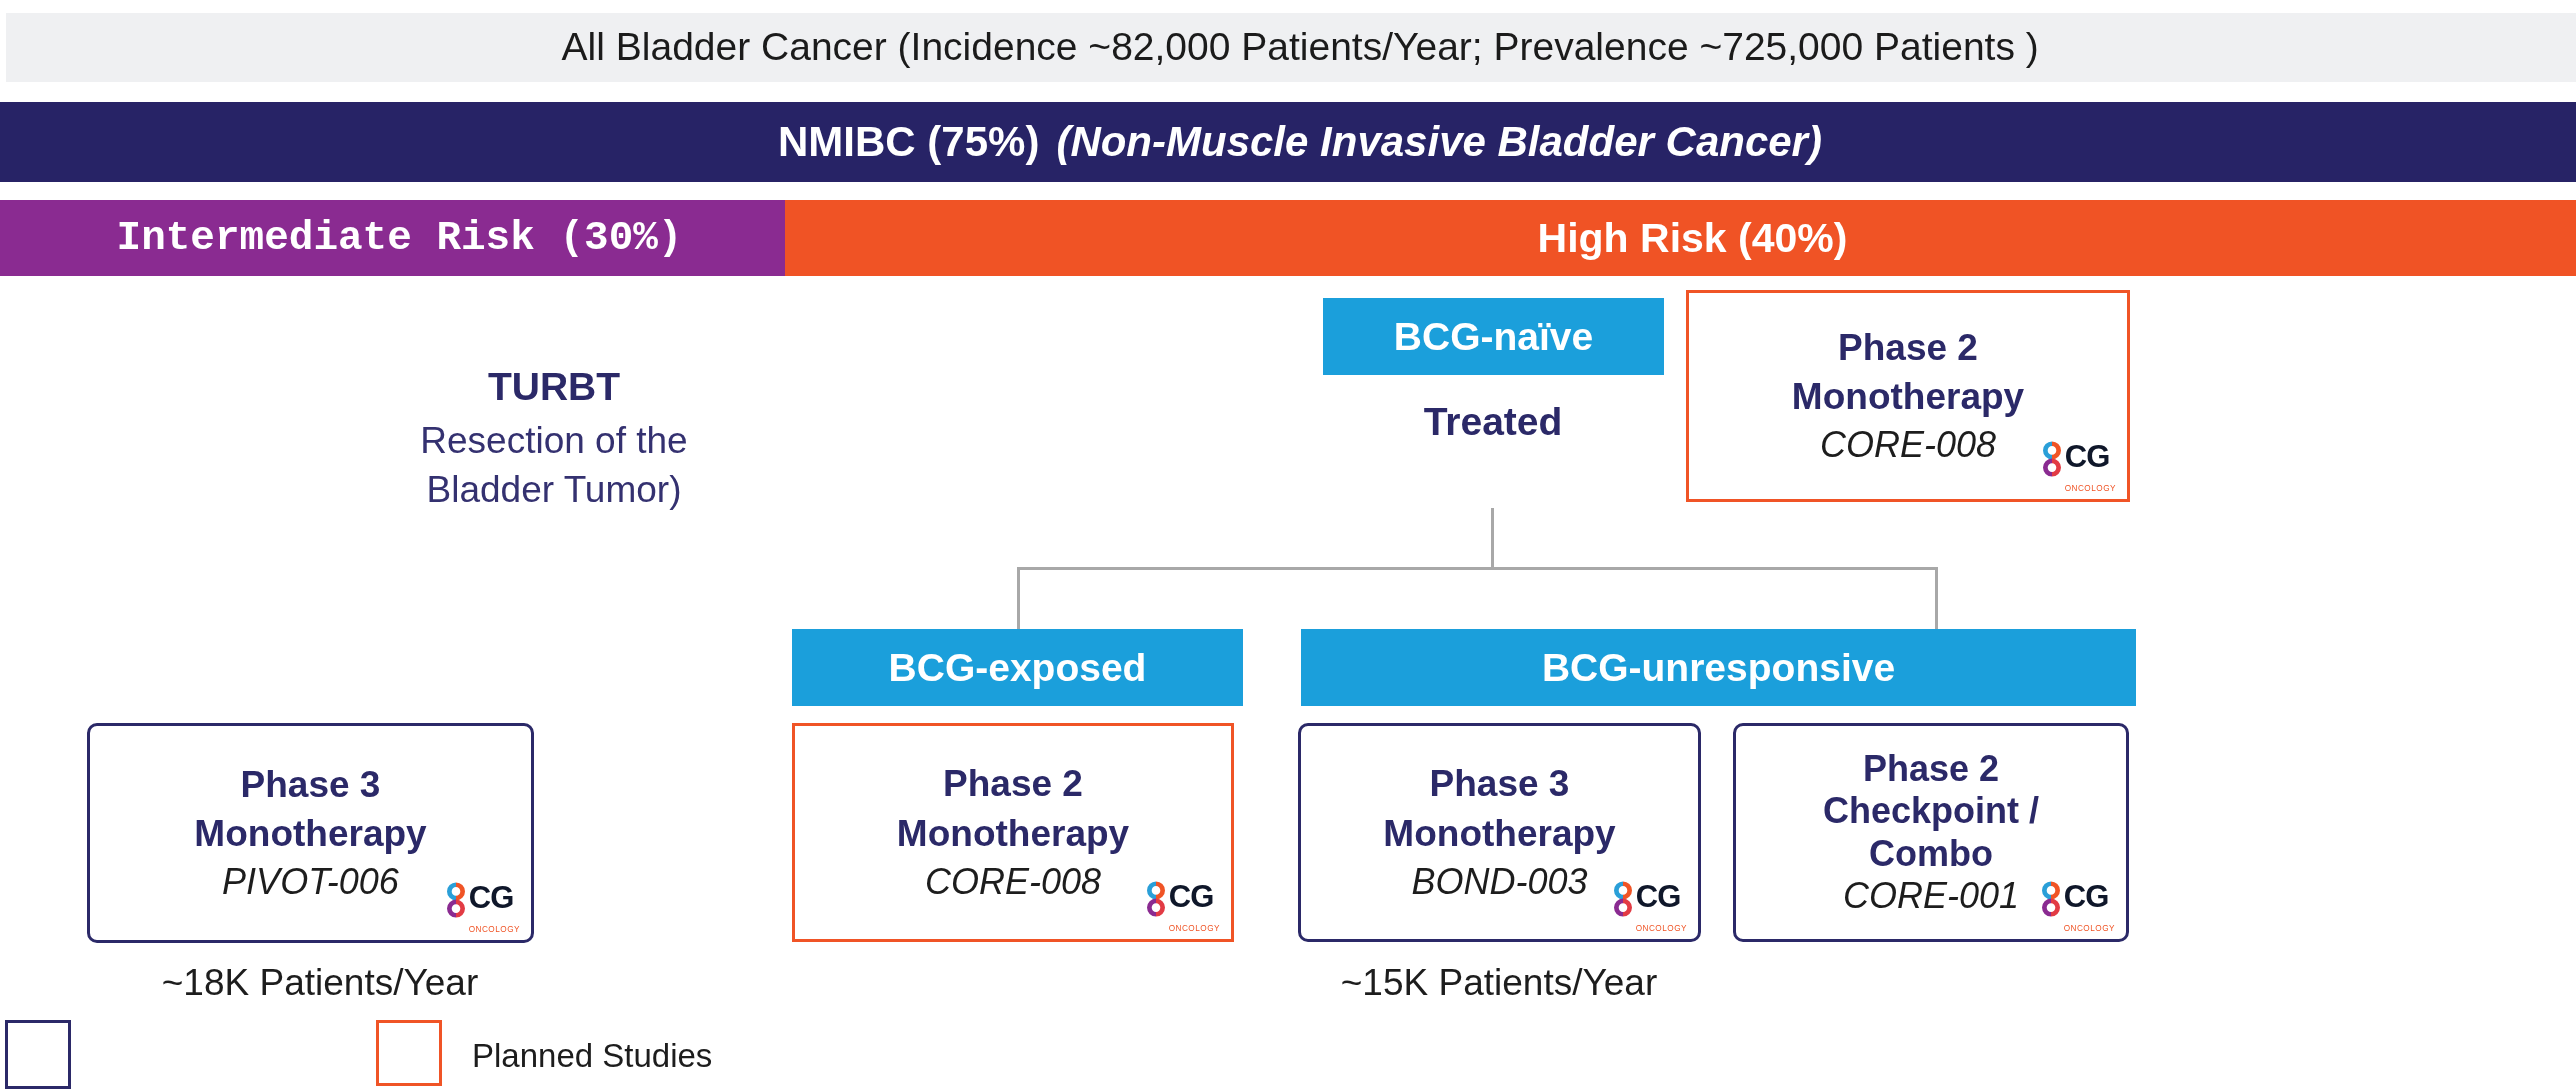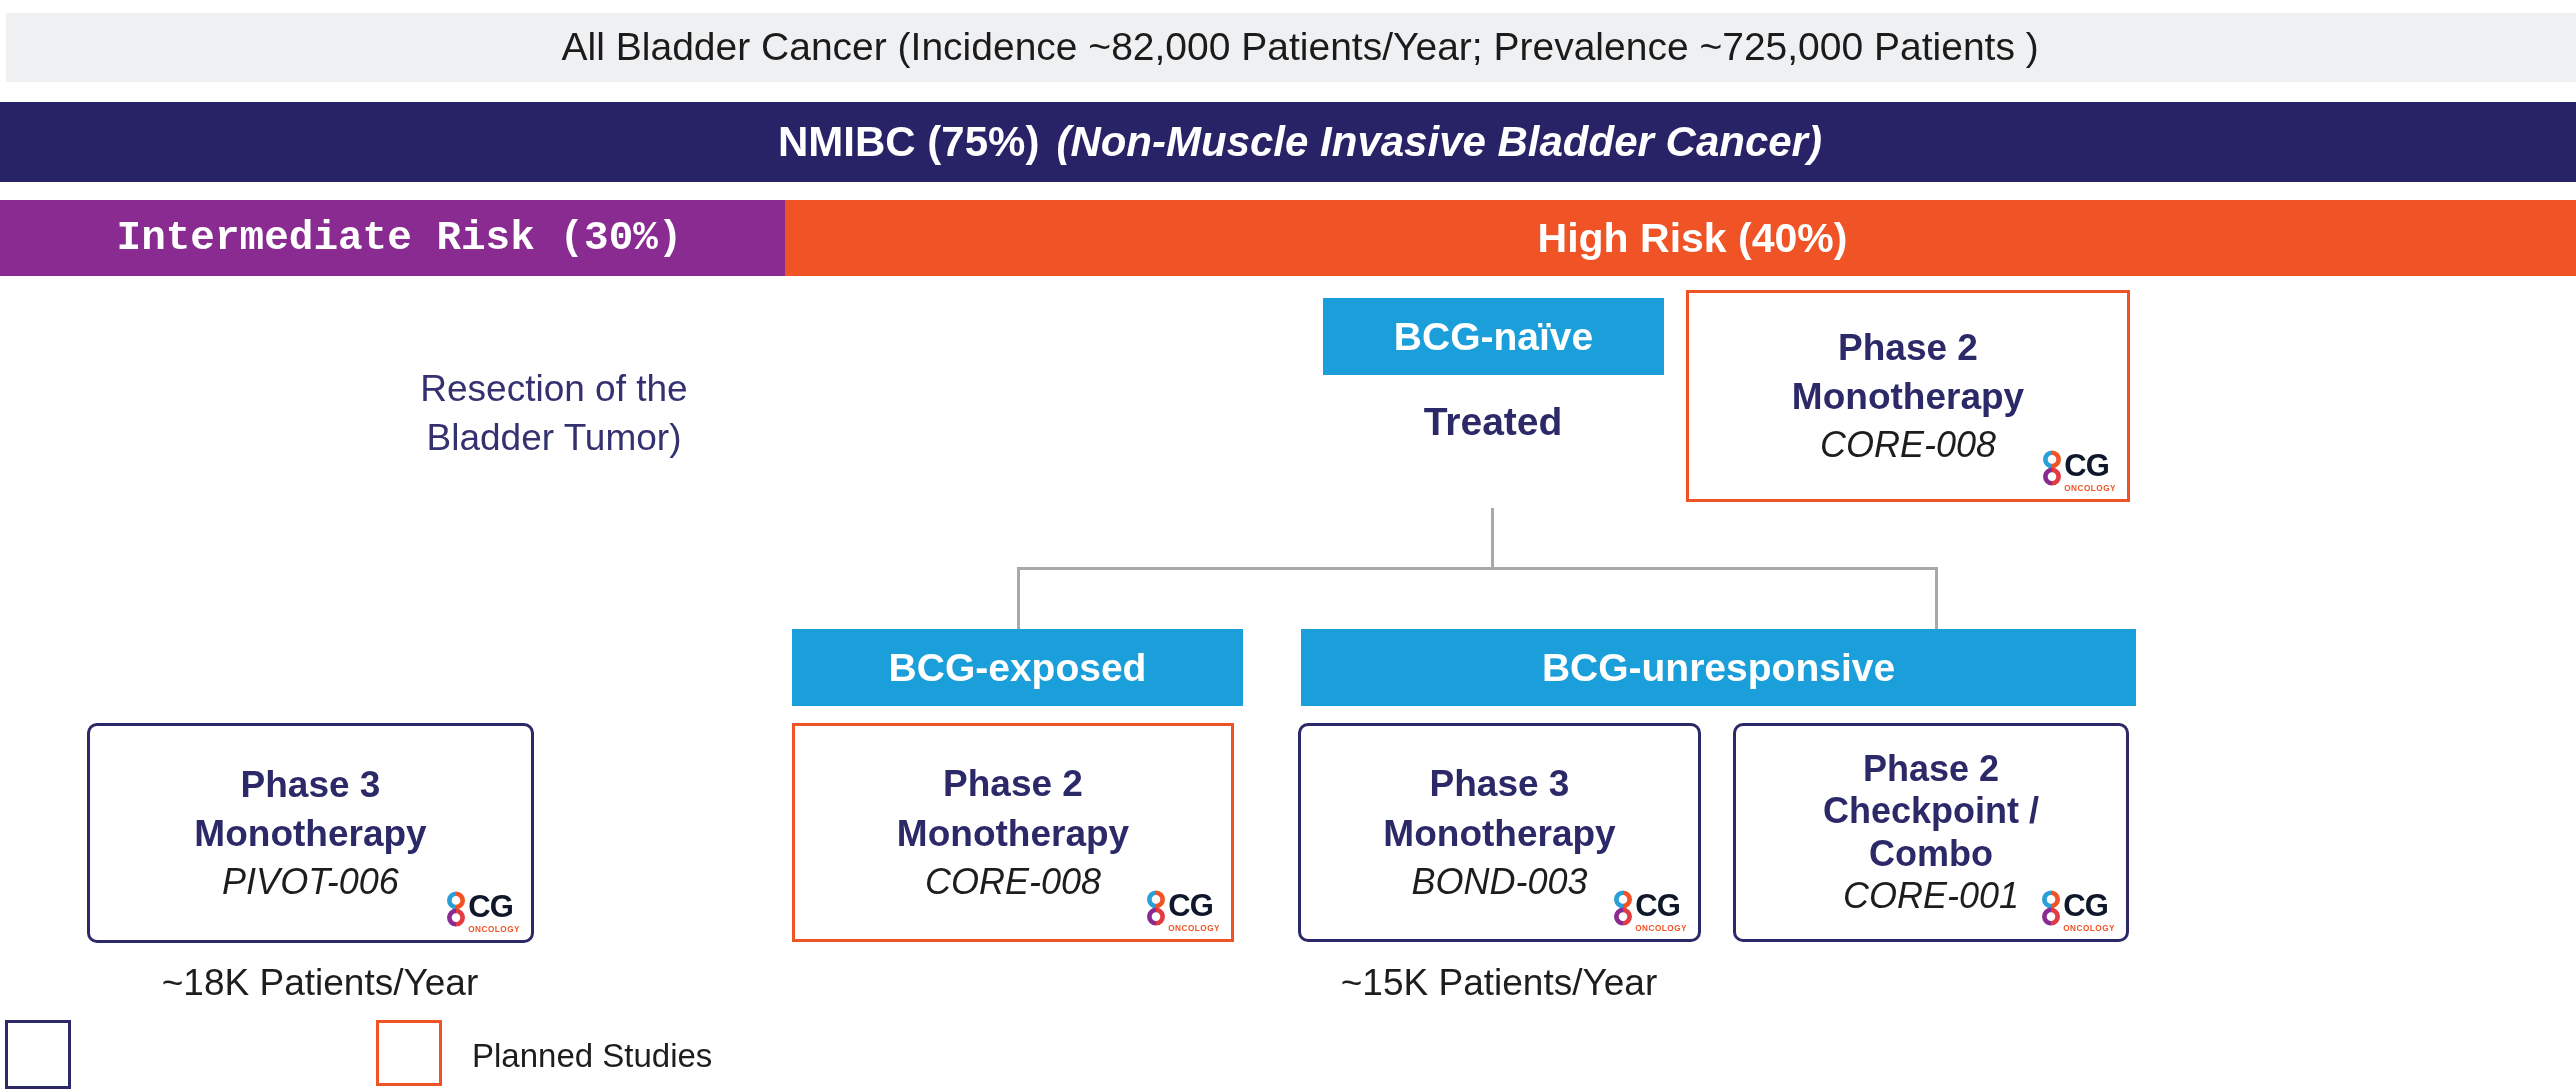--- a/index.html
+++ b/index.html
@@ -55,21 +55,21 @@
   .pos-pivot{left:87px;top:723px;width:447px;height:220px;}
   .pos-exposed{left:792px;top:723px;width:442px;height:219px;}
   .pos-bond{left:1298px;top:723px;width:403px;height:219px;}
   .pos-core001{left:1733px;top:723px;width:396px;height:219px;}
 
   
   .logo{position:absolute;right:11px;bottom:6.2px;display:flex;align-items:flex-start;gap:1.6px;}
   .logo svg{width:22px;height:36px;display:block;}
   .logo-text{display:flex;flex-direction:column;align-items:flex-start;line-height:1;}
   .logo-cg{font-size:31px;font-weight:700;color:#0f172a;letter-spacing:-0.8px;}
-  .logo-onc{font-size:8.2px;font-weight:700;color:#f05426;letter-spacing:0.5px;margin-top:4px;}
+  .logo-onc{font-size:8.2px;font-weight:400;color:#f05426;letter-spacing:0.5px;margin-top:13px;}
 
   
   .patients{font-size:37px;color:#1d1d1d;text-align:center;}
   .p18{left:78px;top:962px;width:484px;}
   .p15{left:1257px;top:962px;width:484px;}
   .swatch{background:#ffffff;border:3.9px solid;box-sizing:border-box;}
   .sw-current{left:4.7px;top:1020px;width:66px;height:69px;border-color:#2b2968;}
   .sw-planned{left:376px;top:1020px;width:66px;height:66px;border-color:#f05426;}
   .legend-label{font-size:33px;color:#1d1d1d;line-height:1;}
   .lbl-current{left:100px;top:1101px;margin-left:24px;}
@@ -89,20 +89,21 @@
 
 <div class="abs bar bar-purple">
   <span>Intermediate Risk (30%)</span>
 </div>
 
 <div class="abs bar bar-orange">
   <span>High Risk (40%)</span>
 </div>
 
 <div class="abs turbt">
+  <div class="turbt-title">TURBT</div>
   <div class="turbt-line">Resection of the</div>
   <div class="turbt-line">Bladder Tumor)</div>
 </div>
 
 <div class="abs tab tab-naive">
   <span>BCG-naïve</span>
 </div>
 
 <div class="abs treated">
   <div>Treated</div>

